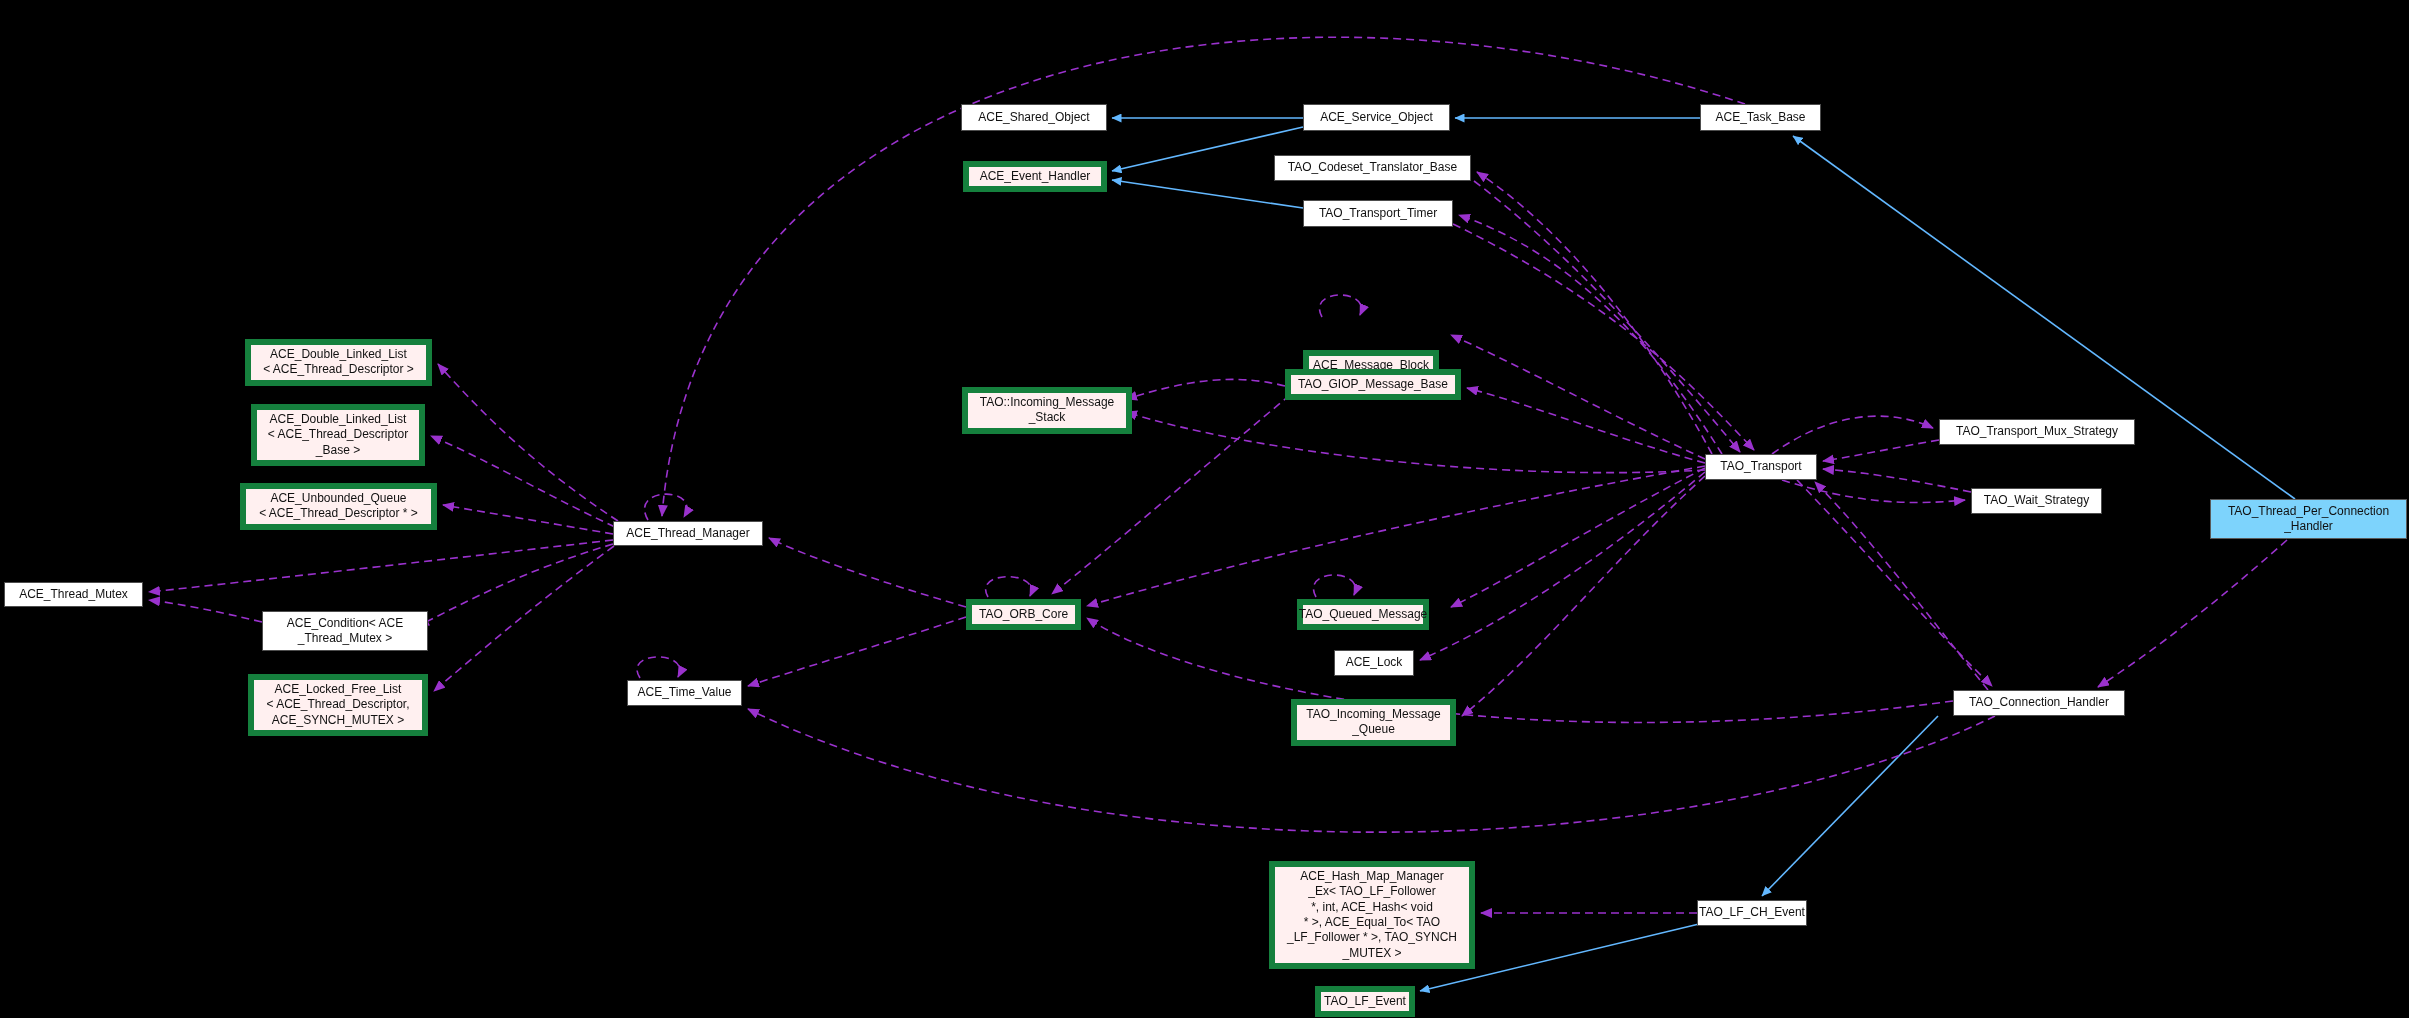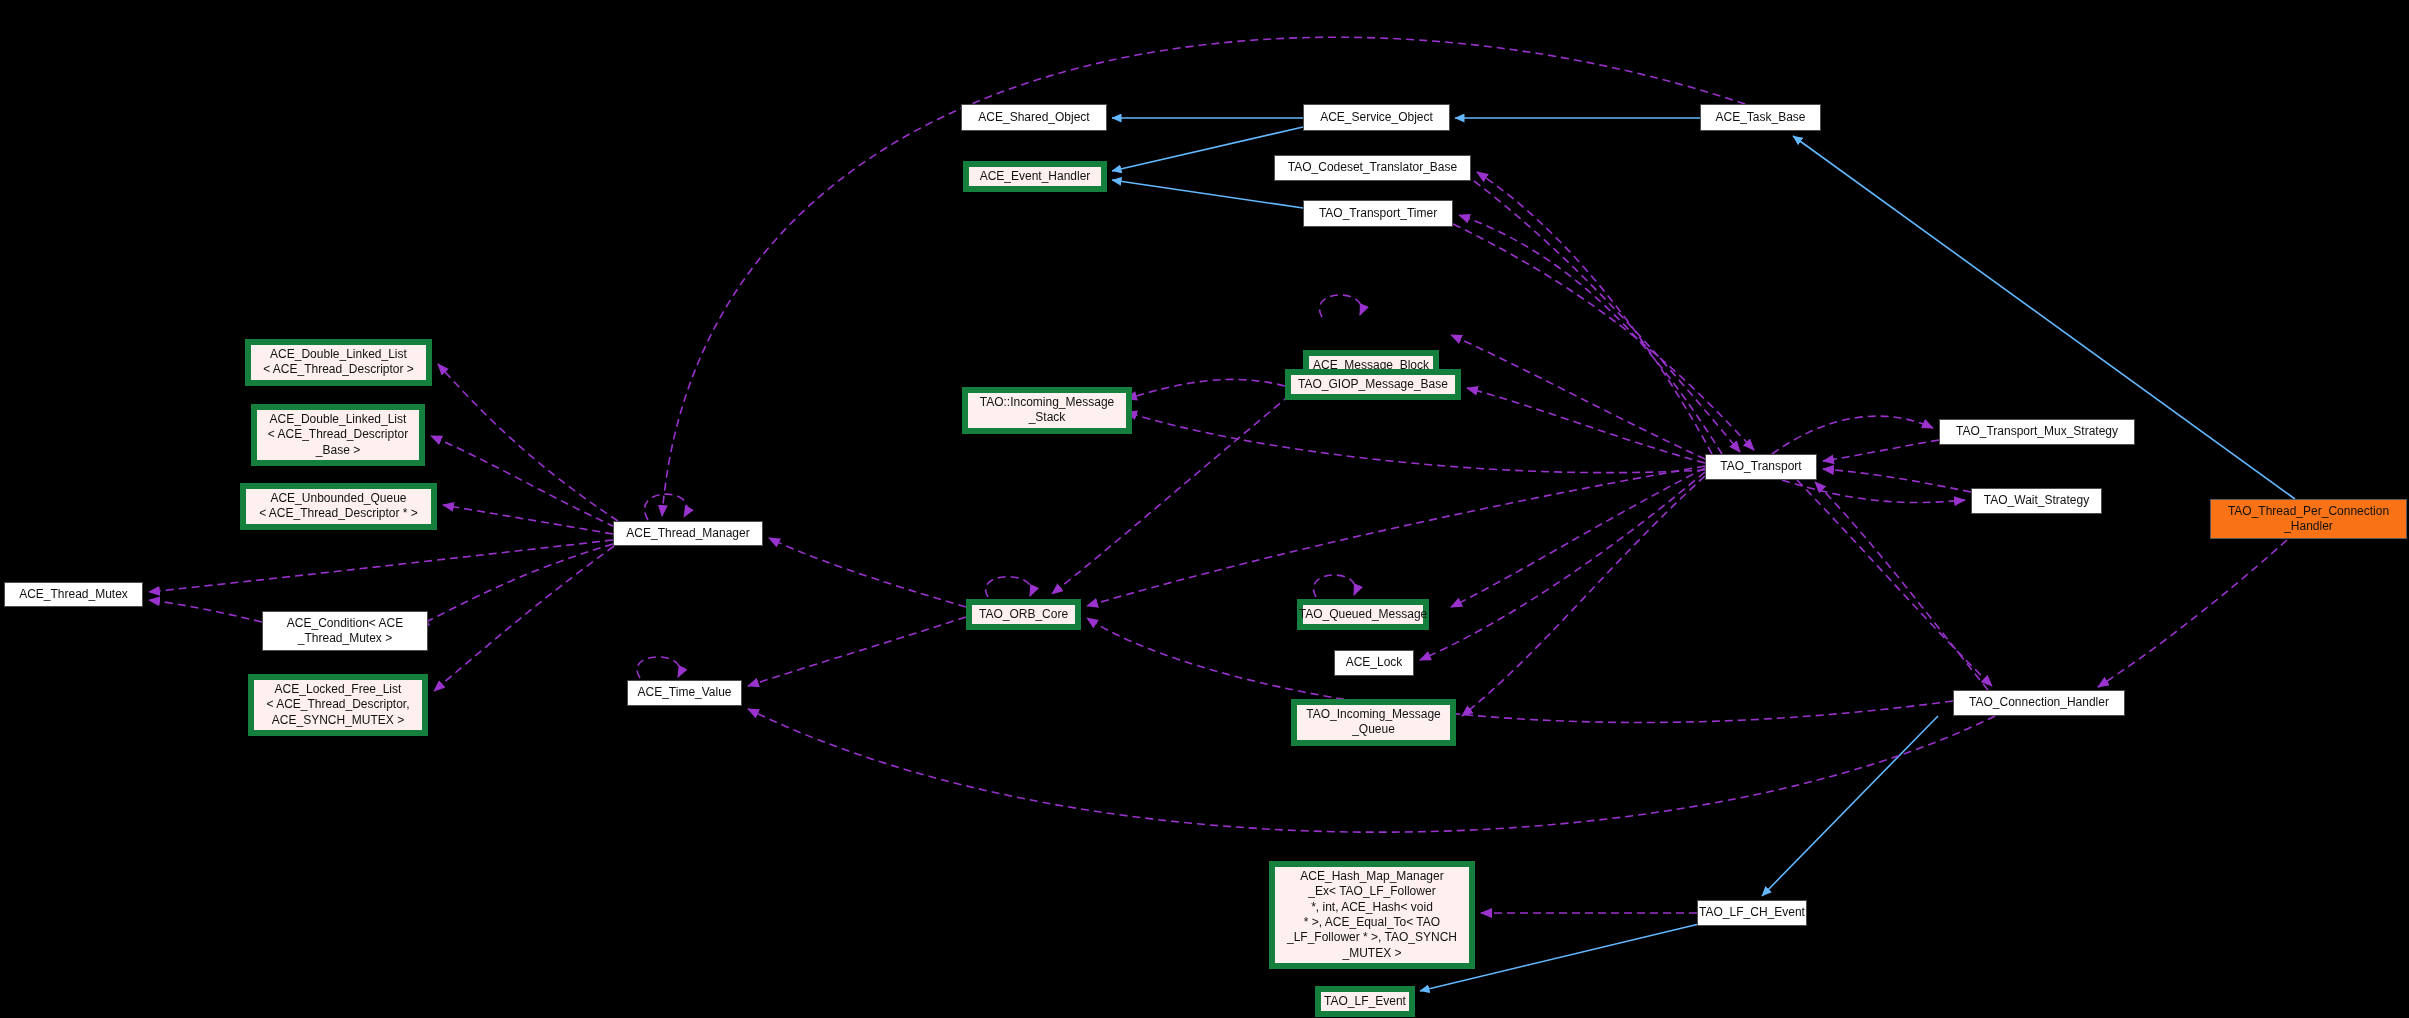--- a/index.html
+++ b/index.html
@@ -6,21 +6,21 @@
   #stage{position:relative;width:2409px;height:1018px;background:#000;overflow:hidden;
          font-family:"Liberation Sans", sans-serif;}
   #edges{position:absolute;left:0;top:0;width:2409px;height:1018px;}
   .edge{fill:none;stroke-width:1.6px;}
   .edge.use{stroke-dasharray:8 5;}
   .node{position:absolute;display:flex;align-items:center;justify-content:center;
         box-sizing:border-box;background:#fff;border:1.5px solid #4d4d4d;color:#111;
         font-size:12px;line-height:1.28;text-align:center;white-space:pre-line;
         padding:2px 10px;cursor:pointer;}
   .node.red{background:#fff0f0;border:6px solid #15803d;}
-  .node.gray{background:#f97316;border:1.5px solid #5a5a5a;cursor:default;}
+  .node.gray{background:#7dd3fc;border:1.5px solid #5a5a5a;cursor:default;}
 </style>
 </head>
 <body>
 
 <div id="stage">
   <svg id="edges" xmlns="http://www.w3.org/2000/svg">
     <defs>
       <marker id="arrow-inherit" markerWidth="11" markerHeight="9" refX="9.5" refY="4.5" orient="auto" markerUnits="userSpaceOnUse">
         <path d="M0,0 L10,4.5 L0,9 z" fill="#63b8ff"></path>
       </marker>

